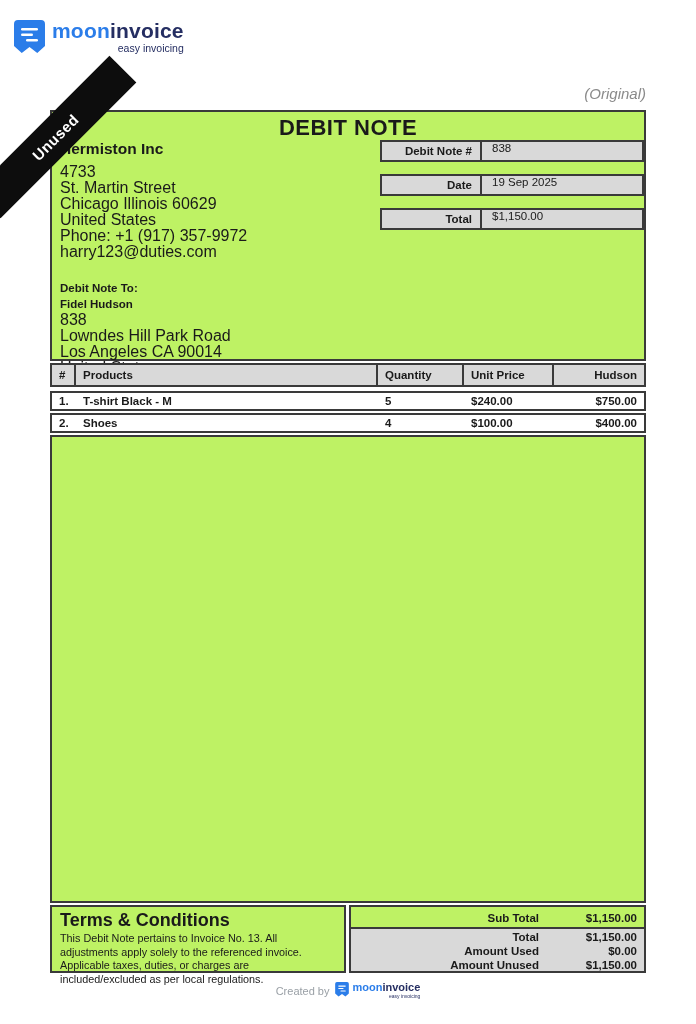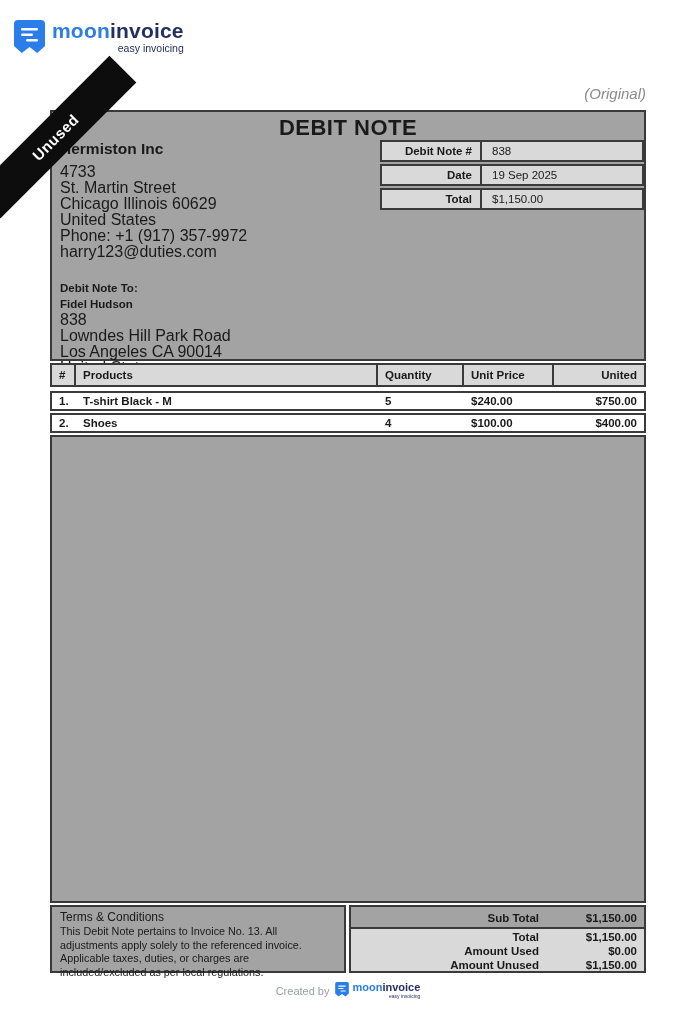--- a/index.html
+++ b/index.html
@@ -24,32 +24,32 @@
   }
 
   
   .ribbon {
     position:absolute; left:-41px; top:118px; width:192px; height:38px; background:#0d0d0d;
     transform:rotate(-45deg); z-index:6; display:flex; align-items:center; justify-content:center;
   }
   .ribbon span { color:#ffffff; font-size:15px; font-weight:bold; letter-spacing:0.5px; }
 
   
-  .box { border:2px solid #3a3a3a; background:#a3a3a3; }
+  .box { border:2px solid #3a3a3a; background:#bef264; }
   .top-box { position:absolute; left:50px; top:110px; width:596px; height:251px; }
   .doc-title { text-align:center; font-size:22px; font-weight:bold; letter-spacing:0.5px; padding-top:3px; }
 
   .company-block { position:absolute; left:8px; top:28px; width:300px; }
   .company-name { font-size:15.5px; font-weight:bold; margin-bottom:6px; }
   .addr-line { font-size:16px; line-height:16px; }
 
   .info-table { position:absolute; right:0px; top:28px; width:264px; }
   .info-row {
-    display:flex; align-items:center; height:22px; background:#d9d9d9;
-    border:2px solid #3a3a3a; margin-bottom:2px;
+    display:flex; height:22px; background:#d9d9d9;
+    border:2px solid #3a3a3a; margin-bottom:12px;
   }
   .info-label {
     width:100px; text-align:right; font-weight:bold; font-size:11.5px;
     padding-right:8px; border-right:2px solid #3a3a3a; height:100%;
     display:flex; align-items:center; justify-content:flex-end;
   }
   .info-value { padding-left:10px; font-size:11.5px; }
 
   .billto-block { position:absolute; left:8px; top:168px; width:300px; }
   .billto-heading, .billto-name { font-size:11.5px; font-weight:bold; line-height:16px; }
@@ -77,21 +77,21 @@
   .row-1 { top:391px; }
   .row-2 { top:413px; }
 
   
   .body-box { position:absolute; left:50px; top:435px; width:596px; height:468px; }
 
   
   .terms-box {
     position:absolute; left:50px; top:905px; width:296px; height:68px; padding:3px 8px 0 8px;
   }
-  .terms-heading { font-size:12px; font-weight:normal; margin-bottom:1px; }
+  .terms-heading { font-size:18px; font-weight:bold; margin-bottom:1px; }
   .terms-line { font-size:10.8px; line-height:13.5px; }
 
   .subtotal-box {
     position:absolute; left:349px; top:905px; width:297px; height:26px;
     display:flex; align-items:center; font-size:11.5px; font-weight:bold;
   }
   .subtotal-box .lbl { flex:1; text-align:right; }
   .subtotal-box .val { width:105px; text-align:right; padding-right:7px; }
 
   .totals-box {
@@ -176,21 +176,21 @@
       <div class="addr-line">Los Angeles CA 90014</div>
       <div class="addr-line">United States</div>
     </div>
   </div>
 
   <div class="items-header">
     <div class="ih-cell c-num">#</div>
     <div class="ih-cell c-prod">Products</div>
     <div class="ih-cell c-qty">Quantity</div>
     <div class="ih-cell c-unit">Unit Price</div>
-    <div class="ih-cell c-amt">United</div>
+    <div class="ih-cell c-amt">Hudson</div>
   </div>
 
   <div class="item-row row-1">
     <div class="ir-cell c-num">1.</div>
     <div class="ir-cell c-prod">T-shirt Black - M</div>
     <div class="ir-cell c-qty">5</div>
     <div class="ir-cell c-unit">$240.00</div>
     <div class="ir-cell c-amt" style="text-align:right;">$750.00</div>
   </div>
   <div class="item-row row-2">

